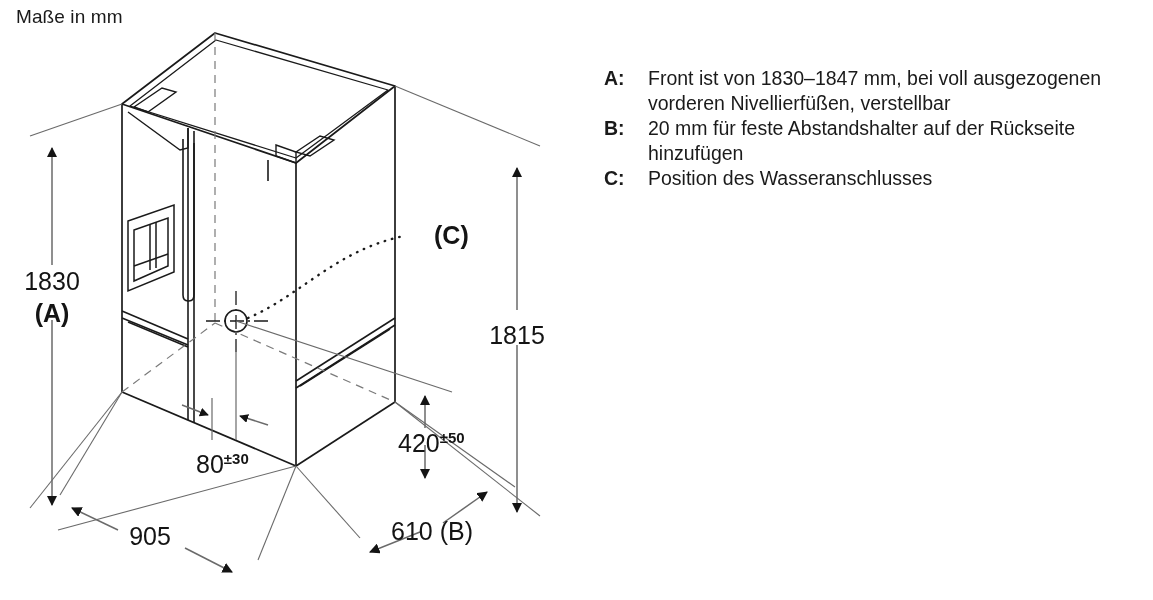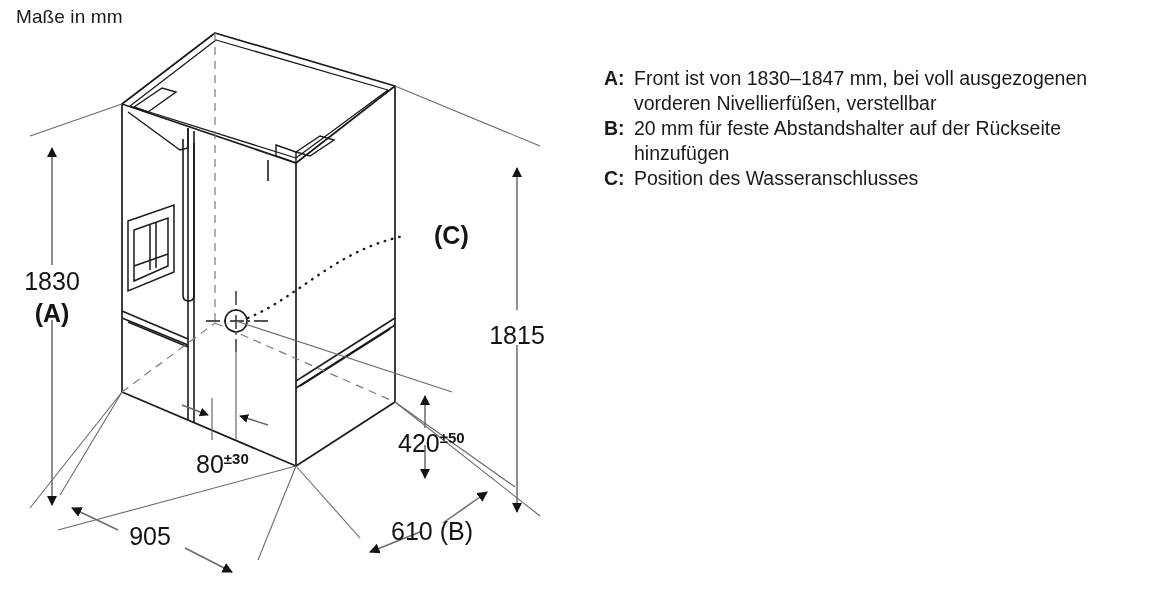--- a/index.html
+++ b/index.html
@@ -38,20 +38,21 @@
     color: #1a1a1a;
   }
   .legend-key {
     font-weight: bold;
     flex: 0 0 auto;
     min-width: 26px;
     padding-right: 4px;
   }
   .legend-text {
     flex: 1 1 auto;
+    margin-left: 14px;
   }
   #drawing {
     position: absolute;
     left: 0;
     top: 0;
   }
   .dimlabel {
     font-family: "Liberation Sans", sans-serif;
     font-size: 25px;
     fill: #141414;

